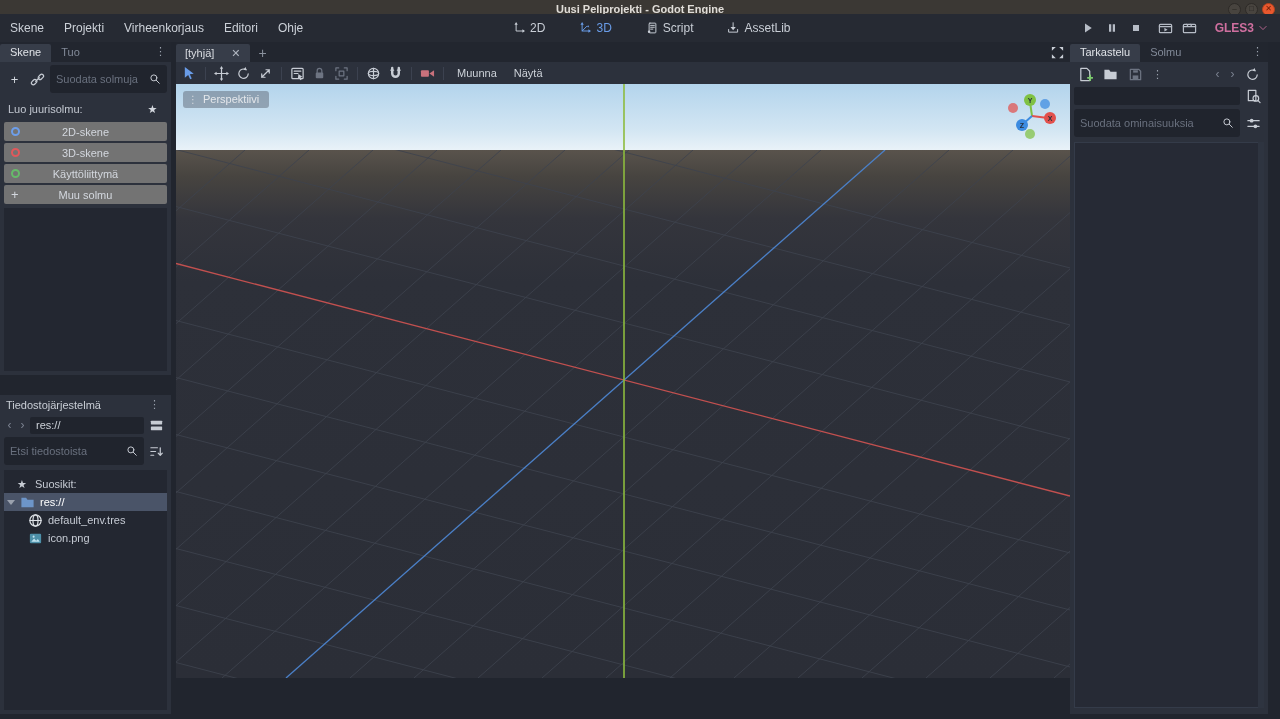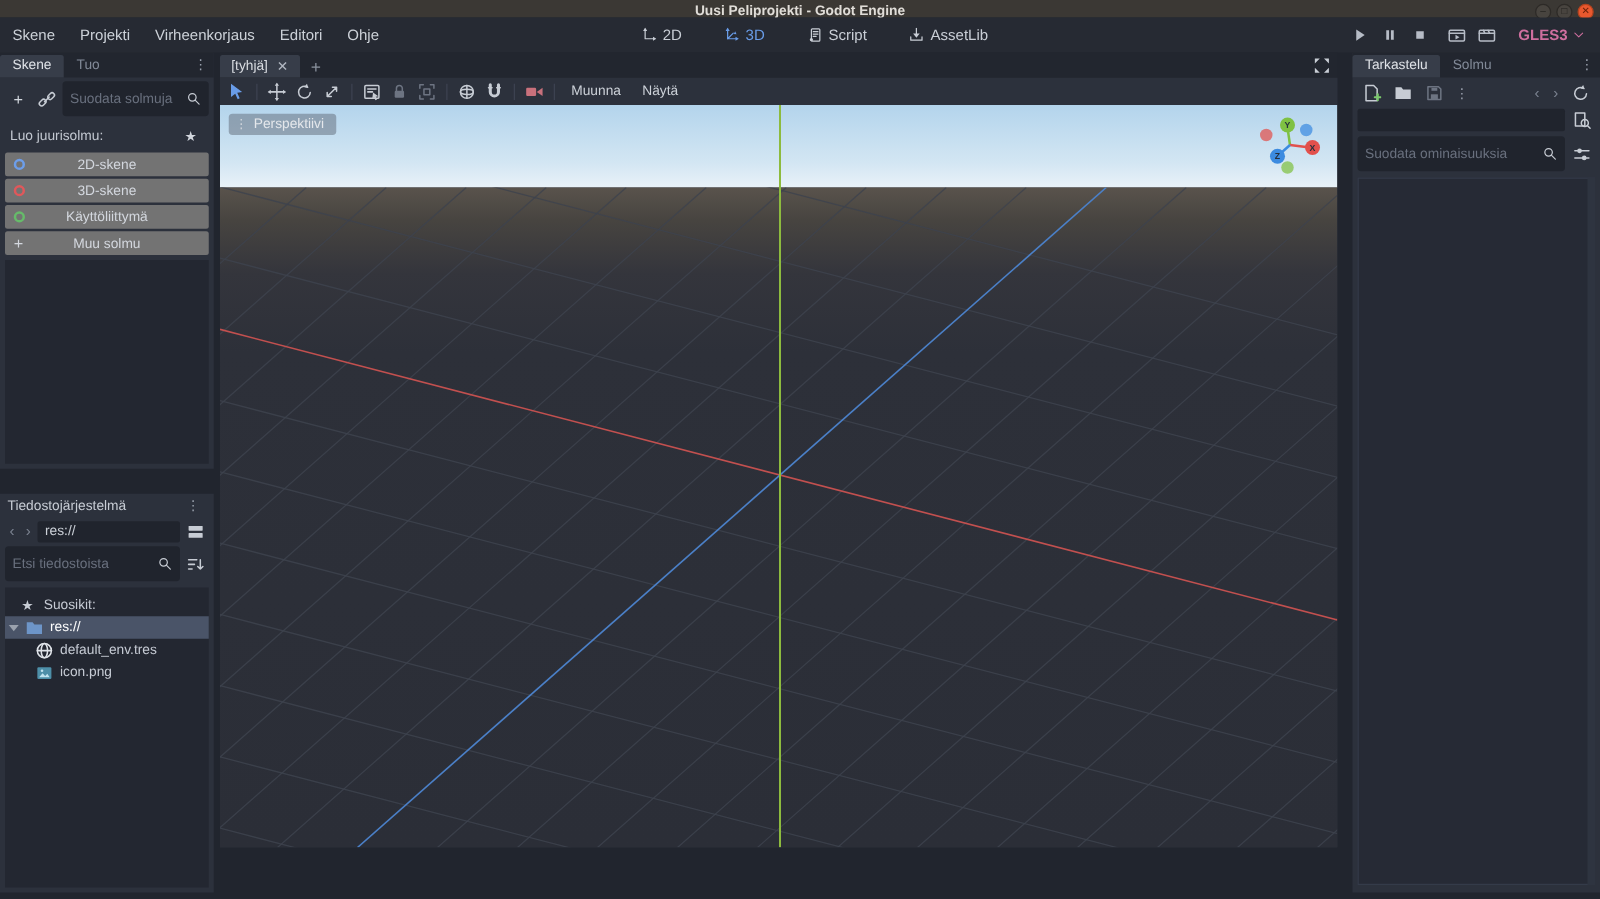--- a/index.html
+++ b/index.html
@@ -33,21 +33,21 @@
   .ws { display:flex; align-items:center; gap:5px; padding:0 9px; color:#c9ced6; height:22px; }
   .ws.active { color:#699ce8; }
   .playbar { position:absolute; right:12px; display:flex; align-items:center; gap:2px; }
   .playbtn { width:22px; height:20px; display:flex; align-items:center; justify-content:center; color:#b6bcc6; }
   .renderer { display:flex; align-items:center; gap:4px; margin-left:12px; font-weight:bold; color:#cf6f9f; }
 
   
   .main { height:672px; display:flex; }
   .leftdock  { width:171px; margin-right:5px; display:flex; flex-direction:column; }
   .center    { width:894px; display:flex; flex-direction:column; }
-  .rightdock { width:198px; margin-left:12px; display:flex; flex-direction:column; background:#2c313c; }
+  .rightdock { width:198px; display:flex; flex-direction:column; background:#2c313c; }
 
   .panel { background:#2c313c; display:flex; flex-direction:column; }
   .scene-panel { height:333px; }
   .fs-panel { flex:1; margin-top:20px; }
 
   .tabbar { height:20px; background:#22262f; display:flex; align-items:flex-end; position:relative; flex:0 0 auto; }
   .tab { height:18px; padding:0 10px; line-height:17px; font-size:11px; color:#828a98; }
   .tab.active { background:#373d49; color:#dfe2e7; border-radius:2px 2px 0 0; }
   .tabbar .dots { position:absolute; right:0; top:3px; }
 
@@ -76,21 +76,21 @@
   .nav-arrow { color:#7b8290; font-size:12px; width:11px; text-align:center; }
   .path-box { flex:1; height:17px; background:#20242d; border-radius:2px; font-size:11px; color:#ccd1d8; display:flex; align-items:center; padding:0 6px; min-width:0; }
   .fs-tree { flex:1; background:#232731; margin:2px 4px 4px; padding-top:5px; font-size:11px; }
   .tree-row { display:flex; align-items:center; height:18px; gap:5px; color:#c6cbd4; padding-left:10px; }
   .tree-row.selected { background:#4a5468; color:#fff; padding-left:3px; }
   .tree-row.child { padding-left:24px; }
   .caret { width:0; height:0; border-left:4px solid transparent; border-right:4px solid transparent; border-top:5px solid #9aa1ad; display:block; }
 
   
   .scenetabs { height:20px; background:#22262f; display:flex; align-items:flex-end; position:relative; flex:0 0 auto; }
-  .scene-tab { display:flex; align-items:center; gap:7px; background:#373d49; height:18px; padding:0 9px; font-size:11px; color:#dadde2; border-radius:2px 2px 0 0; }
+  .scene-tab { display:flex; align-items:center; gap:17px; background:#373d49; height:18px; padding:0 9px; font-size:11px; color:#dadde2; border-radius:2px 2px 0 0; }
   .scene-tab .close { color:#b0b6c0; font-size:11px; }
   .newtab { color:#8a919d; font-size:14px; padding:0 9px; line-height:18px; }
   .expand-btn { position:absolute; right:5px; top:3px; color:#c9ced6; }
 
   .vp-toolbar { height:22px; background:#2c313c; display:flex; align-items:center; padding:0 3px; gap:1px; font-size:11px; flex:0 0 auto; }
   .vp-toolbar .ib.active { color:#699ce8; }
   .sep { width:1px; height:13px; background:#3c4250; margin:0 4px; flex:0 0 auto; }
   .menu-label { padding:0 8px; color:#ccd1d8; }
   .cam-red { color:#c9717c; }
 

